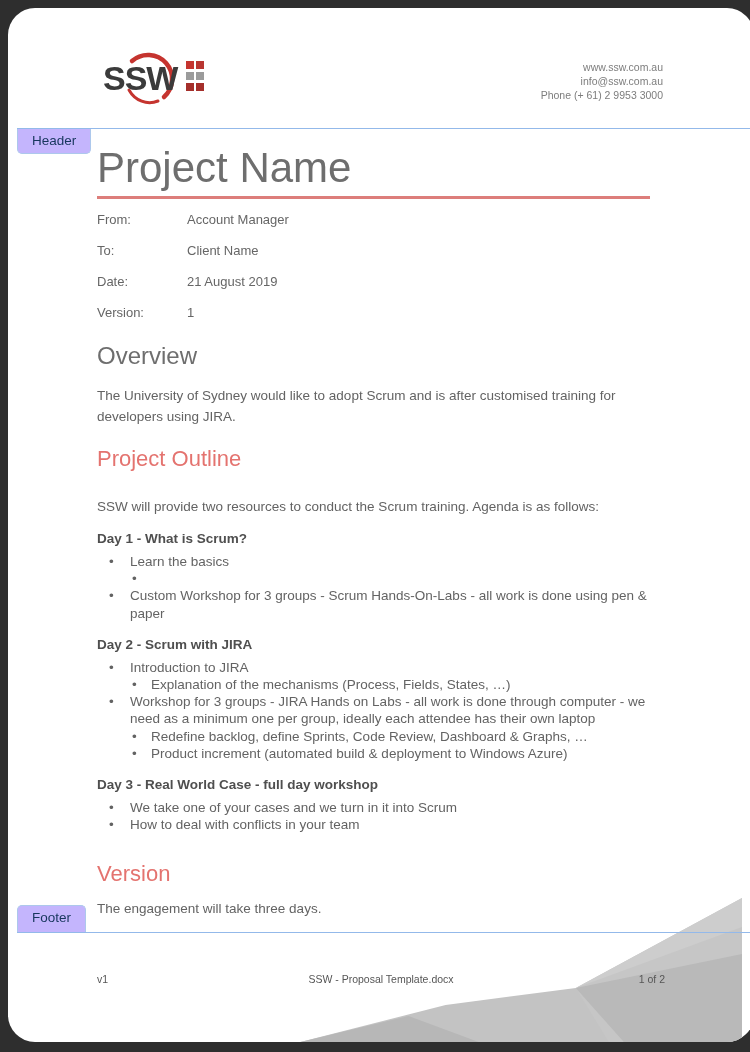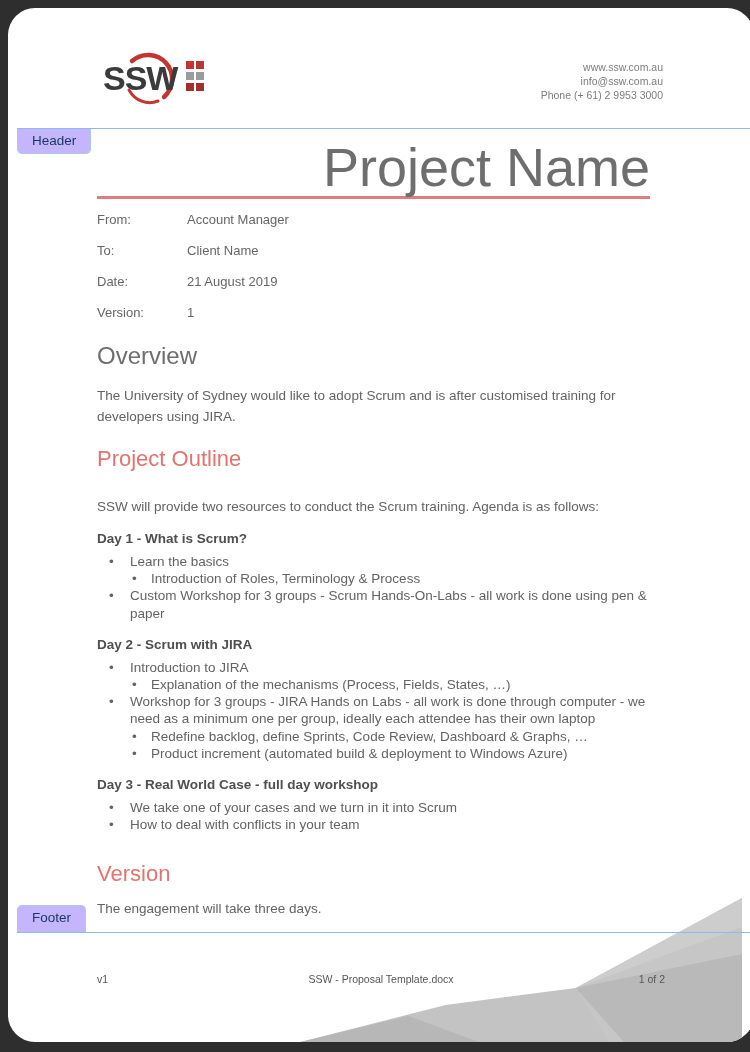--- a/index.html
+++ b/index.html
@@ -16,21 +16,21 @@
   .hline { position:absolute; left:9px; right:0; height:0; border-top:1.5px solid #93b9ea; z-index:3; }
   .header-line { top:120px; }
   .footer-line { top:924px; }
   .region-tab { position:absolute; left:9px; background:#c4b5fd; border:1px solid #adc8ec;
                 color:#17365d; font-size:13.5px; padding:4px 14px 5px 14px; z-index:4; }
   .header-tab { top:120.5px; border-top:none; border-radius:0 0 5px 5px; }
   .footer-tab { top:897px; height:27px; border-bottom:none; border-radius:5px 5px 0 0; }
 
   
   .content { position:absolute; left:89px; width:553px; top:134px; z-index:2; color:#636363; }
-  h1.title { font-size:54px; line-height:51px; font-weight:300; color:#6e6e6e; text-align:right; }
+  h1.title { font-size:42px; line-height:51px; font-weight:300; color:#6e6e6e; text-align:left; }
   .red-rule { margin-top:3px; height:2px; border-top:2.5px solid #dd7e7b; border-bottom:1.5px solid #dd7e7b; }
   .meta { margin-top:13px; }
   .meta-row { display:flex; height:16px; line-height:16px; margin-bottom:15px; font-size:13px; color:#666; }
   .meta-label { width:90px; flex:0 0 auto; }
   h2.big { margin-top:14px; font-size:24px; line-height:40px; font-weight:300; color:#6e6e6e; }
   .body-p { margin-top:9px; font-size:13.5px; line-height:21px; color:#636363; }
   h3.salmon { font-size:22px; line-height:30px; font-weight:400; color:#e4736f; }
   .h3-po { margin-top:17px; }
   .h3-dur { margin-top:26px; }
   .intro-p { margin-top:22px; }
@@ -121,21 +121,20 @@
       <div class="days">
           <div class="day-block">
             <div class="day-title">Day 1 - What is Scrum?</div>
             <div class="bullets">
               <div class="bullet level1">
                 <span class="dot">•</span>
                 <span class="btext">Learn the basics</span>
               </div>
               <div class="bullet level2">
                 <span class="dot">•</span>
-                <span class="btext">Introduction of Roles, Terminology &amp; Process</span>
               </div>
               <div class="bullet level1">
                 <span class="dot">•</span>
                 <span class="btext">Custom Workshop for 3 groups - Scrum Hands-On-Labs - all work is done using pen &amp; paper</span>
               </div>
             </div>
           </div>
           <div class="day-block">
             <div class="day-title">Day 2 - Scrum with JIRA</div>
             <div class="bullets">

